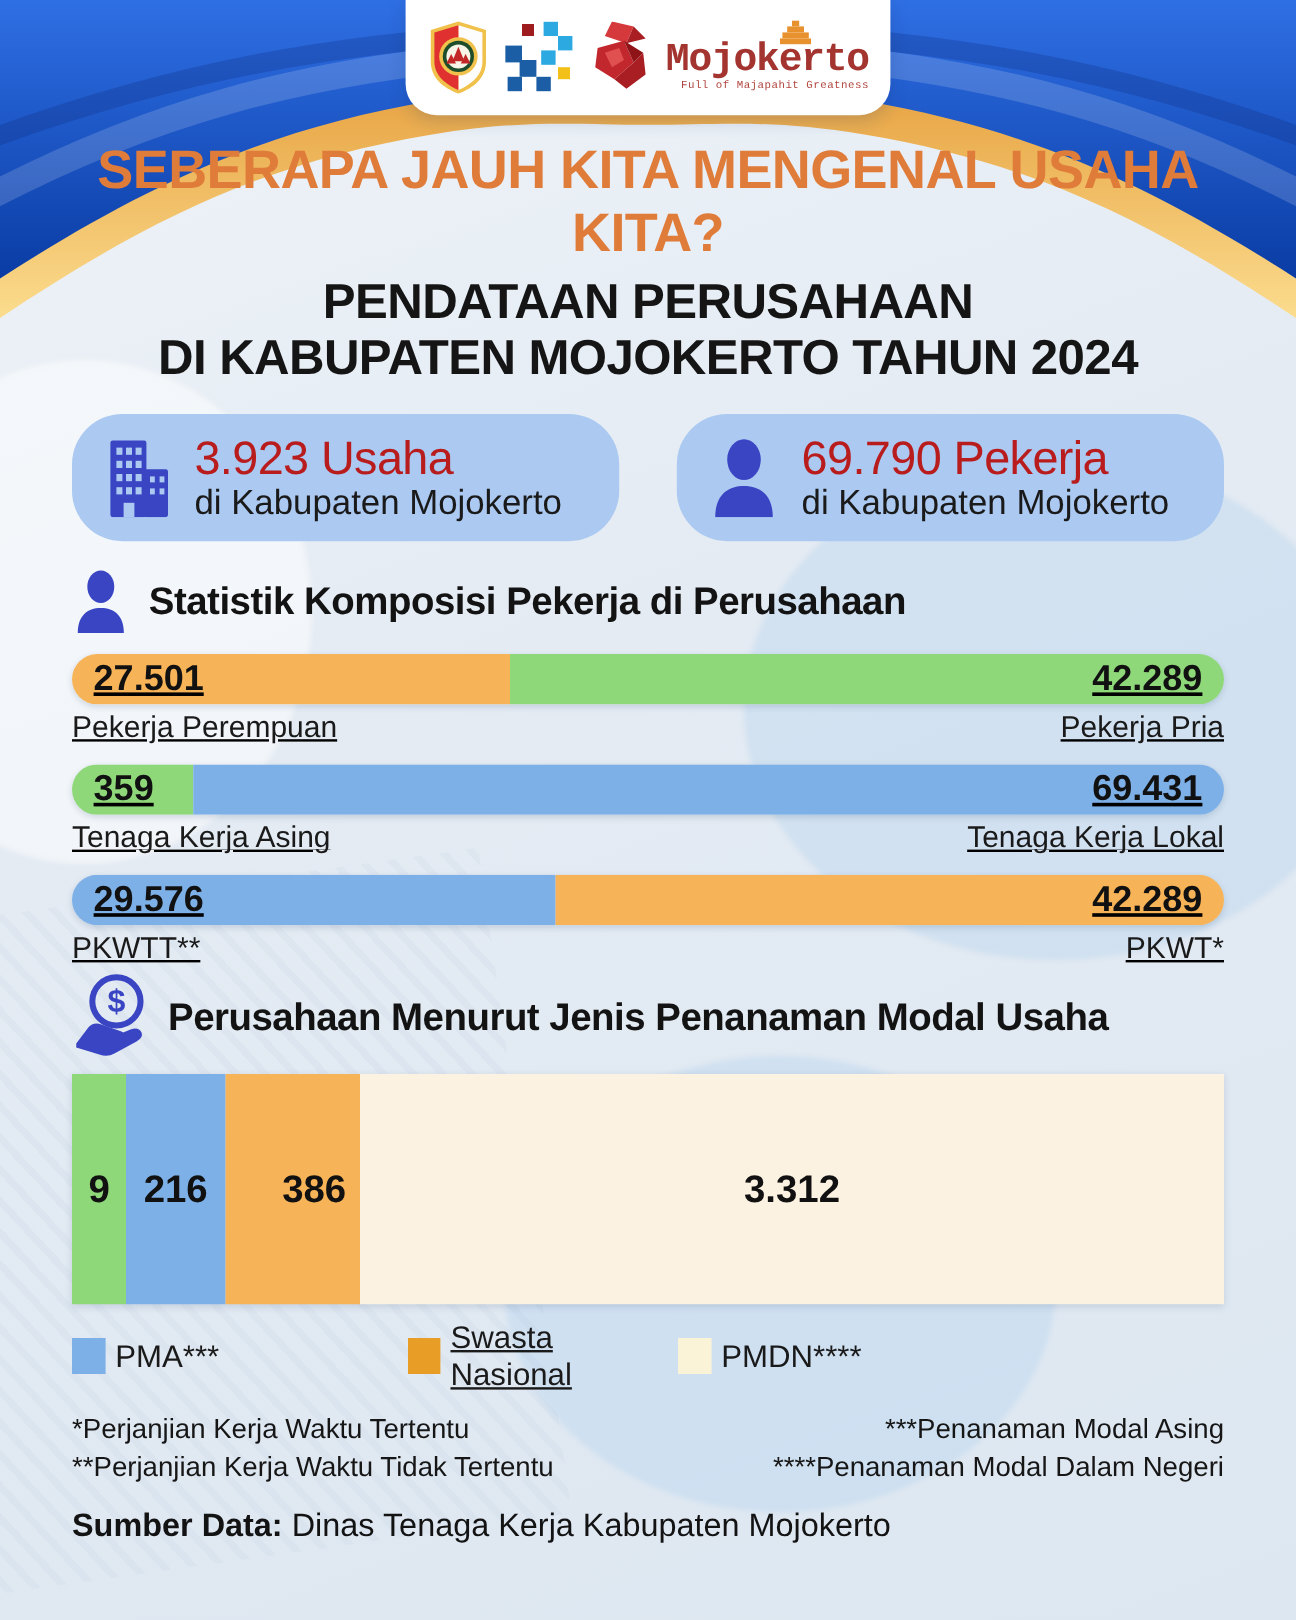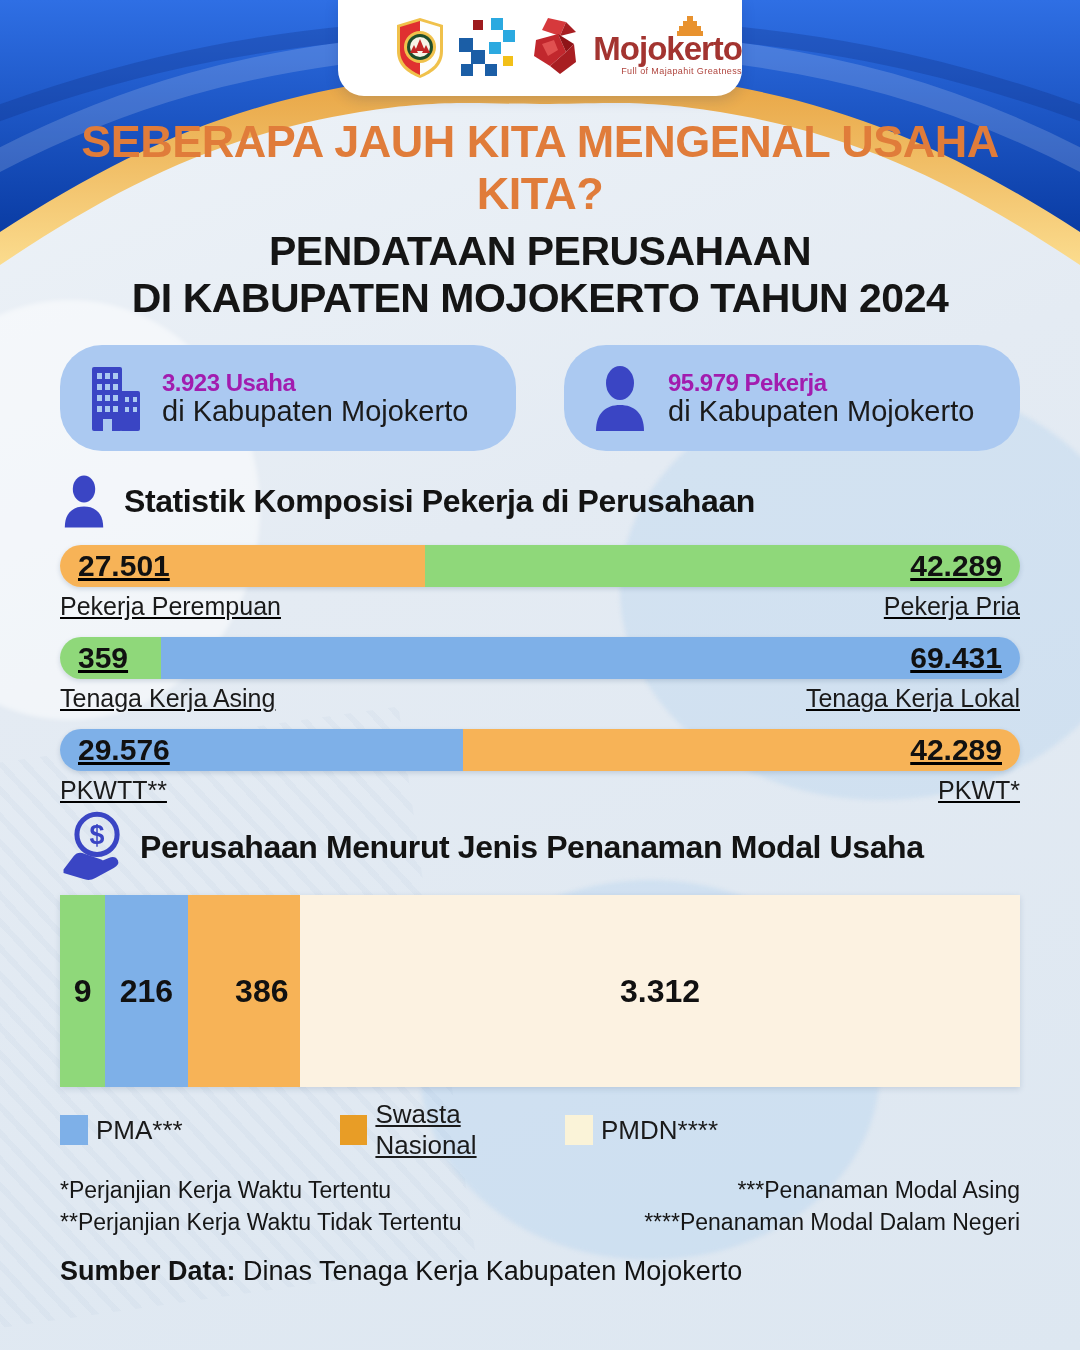--- a/index.html
+++ b/index.html
@@ -14,37 +14,37 @@
     transform:rotate(-8deg); }
   .bg-soft1 { left:620px; top:380px; width:520px; height:420px; background:rgba(178,208,238,.35); }
   .bg-soft2 { left:420px; top:880px; width:460px; height:380px; background:rgba(170,205,240,.30); }
   .bg-soft3 { left:-120px; top:300px; width:380px; height:420px; background:rgba(255,255,255,.5); }
 
   .topwave { position:absolute; top:0; left:0; width:1080px; height:300px; }
 
   .logo-panel { position:absolute; top:0; left:50%; transform:translateX(-50%);
     width:404px; height:96px; background:#FFFFFF; border-radius:0 0 26px 26px;
     box-shadow:0 4px 14px rgba(20,50,110,.18);
-    display:flex; align-items:center; justify-content:flex-end; gap:13px; }
+    display:flex; align-items:center; justify-content:center; gap:13px;font-family:Liberation Mono, monospace; }
   .wordmark { position:relative; text-align:center; padding-top:10px; }
   .wordmark .name { font-size:33px; font-weight:800; color:#A33430; letter-spacing:-1px; }
   .wordmark .tag { font-size:9px; color:#B0453E; letter-spacing:.4px; text-align:right; margin-top:-2px; }
   .temple { position:absolute; top:-4px; left:56%; }
 
   .content { position:absolute; inset:0; padding:0 60px; }
 
   h1.title { margin-top:116px; text-align:center; font-size:45px; font-weight:800;
     color:#E07C3A; letter-spacing:-.5px; }
   .subtitle { margin-top:8px; text-align:center; font-size:41px; font-weight:800;
     color:#151515; line-height:1.14; letter-spacing:-.5px; }
 
   .stats-row { margin-top:24px; display:flex; gap:48px; }
   .stat-card { flex:1; background:#ABC9F1; border-radius:42px; height:106px;
     display:flex; align-items:center; gap:18px; padding:0 26px; }
-  .stat-text .stat-value { font-size:24px; font-weight:700; color:#a21caf; letter-spacing:-.5px; }
+  .stat-text .stat-value { font-size:39px; font-weight:400; color:#b91c1c; letter-spacing:-.5px; }
   .stat-text .stat-caption { font-size:29px; color:#1A1A1A; margin-top:-2px; }
 
   .sec-head { display:flex; align-items:center; gap:16px; }
   .sec1-head { margin-top:22px; }
   .sec2-head { margin-top:6px; }
   .sec-head h2 { font-size:32px; font-weight:800; color:#131313; letter-spacing:-.4px; }
 
   .pair-row { margin-top:16px;text-decoration:underline; }
   .pair-bar { display:flex; height:42px; border-radius:21px; overflow:hidden;
     box-shadow:0 2px 5px rgba(40,70,110,.18); }
@@ -188,21 +188,21 @@
         </div>
       </div>
       <div class="stat-card">
         <span class="iconwrap">
           <svg width="60" height="66" viewBox="0 0 60 66">
             <ellipse cx="30" cy="18" rx="14" ry="17" fill="#3A45C4"></ellipse>
             <path d="M6 66 C6 48 16 40 30 40 C44 40 54 48 54 66 Z" fill="#3A45C4"></path>
           </svg>
         </span>
         <div class="stat-text">
-          <div class="stat-value">95.979 Pekerja</div>
+          <div class="stat-value">69.790 Pekerja</div>
           <div class="stat-caption">di Kabupaten Mojokerto</div>
         </div>
       </div>
     </div>
 
     <div class="sec-head sec1-head">
       <span class="iconwrap">
         <svg width="48" height="56" viewBox="0 0 60 66">
           <ellipse cx="30" cy="18" rx="14" ry="17" fill="#3A45C4"></ellipse>
           <path d="M6 66 C6 48 16 40 30 40 C44 40 54 48 54 66 Z" fill="#3A45C4"></path>

